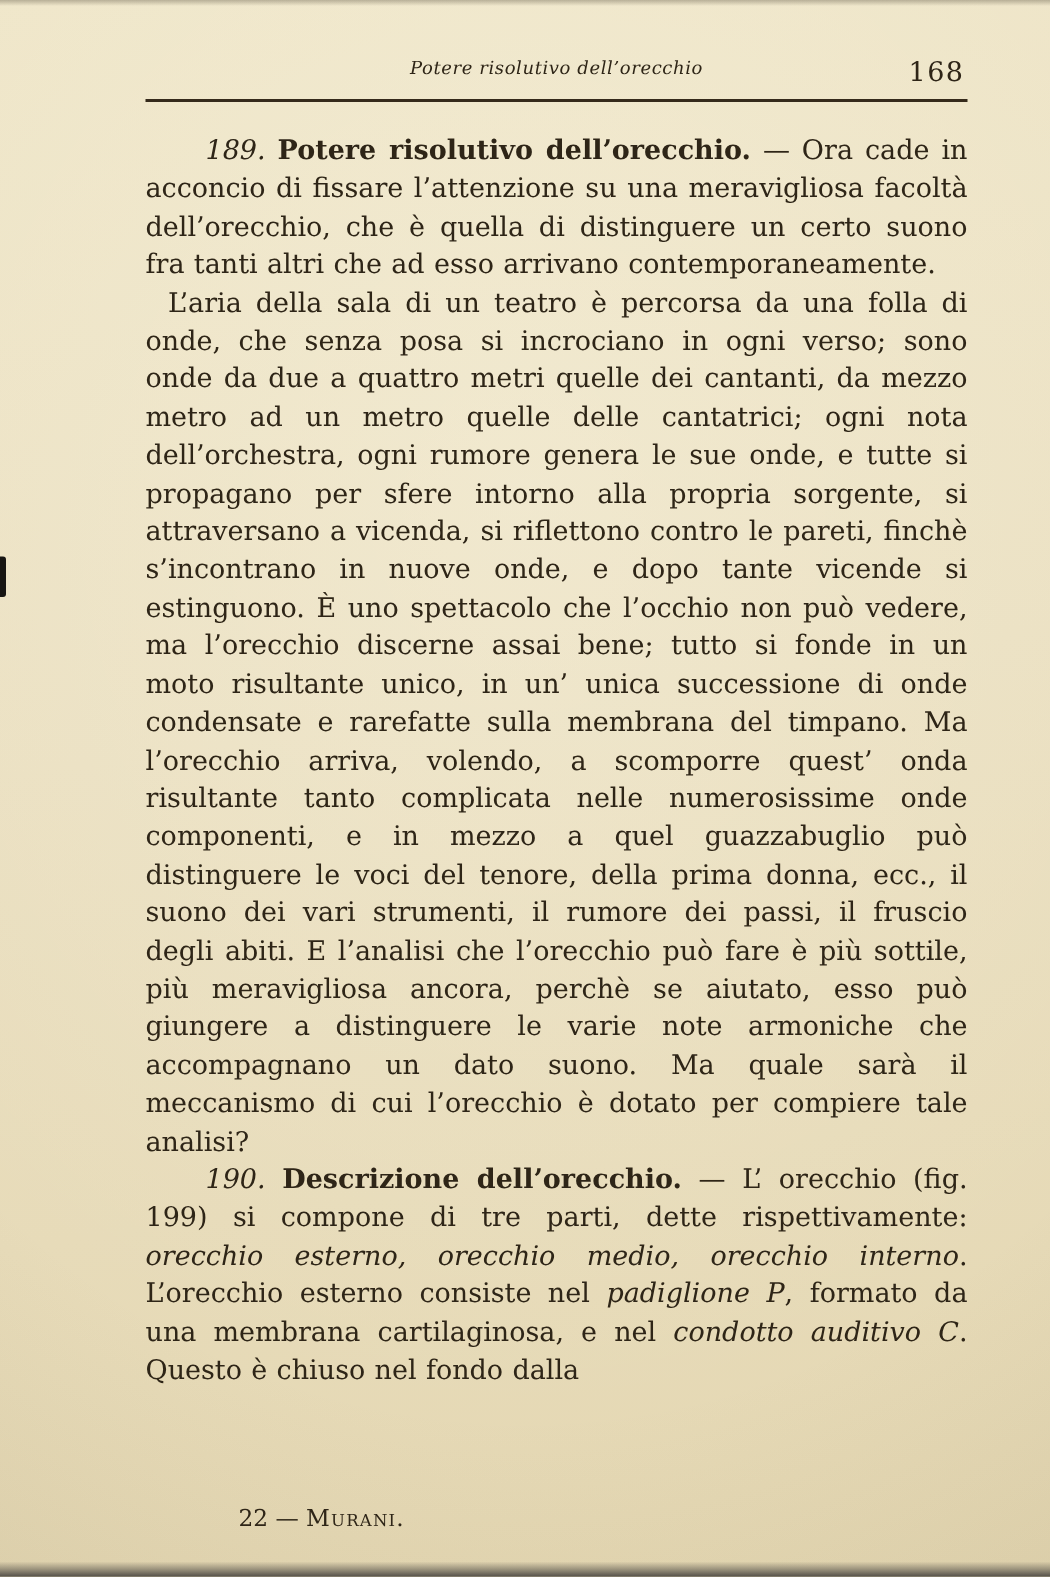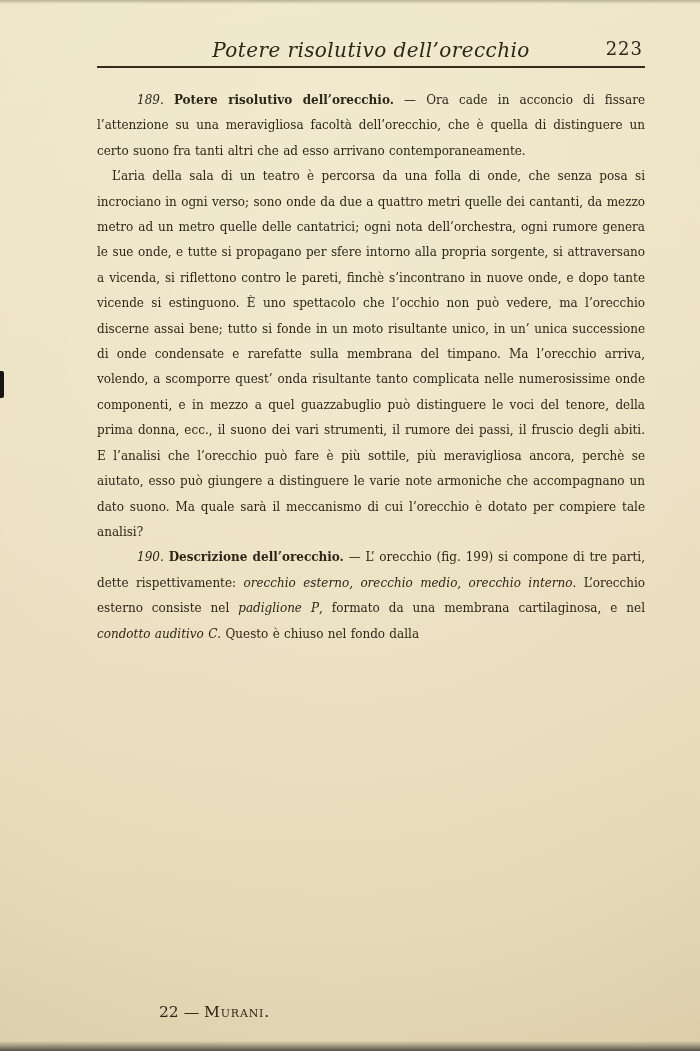--- a/index.html
+++ b/index.html
@@ -34,21 +34,21 @@
     width: 548px;
   }
   .header-row {
     position: relative;
     height: 24px;
   }
   .header-title {
     display: block;
     text-align: center;
     font-style: italic;
-    font-size: 20px;
+    font-size: 12px;
     letter-spacing: 0.4px;
   }
   .page-number {
     position: absolute;
     right: 2px;
     top: 0;
     font-size: 18px;
     letter-spacing: 1px;
   }
   .header-rule {
@@ -56,21 +56,21 @@
     border-top: 2px solid #352a1b;
   }
   
   .bodytext {
     position: absolute;
     top: 88px;
     left: 97px;
     width: 548px;
     height: 912px;
     overflow: hidden;
-    font-size: 12px;
+    font-size: 18px;
     line-height: 25.4px;
     text-align: justify;
     word-spacing: 0.5px;
   }
   .para {
     margin: 0;
     text-indent: 15px;
   }
   .para.numbered {
     text-indent: 40px;
@@ -121,21 +121,21 @@
 </head>
 <body>
 
 <div class="page">
 
   <div class="top-edge"></div>
 
   <div class="header">
     <div class="header-row">
       <span class="header-title">Potere risolutivo dell’orecchio</span>
-      <span class="page-number">223</span>
+      <span class="page-number">168</span>
     </div>
     <div class="header-rule"></div>
   </div>
 
   <div class="bodytext">
       <p class="para numbered"><span class="run italic">189. </span><span class="run bold">Potere risolutivo dell’orecchio.</span><span class="run normal"> — Ora cade in acconcio di fissare l’attenzione su una meravigliosa facoltà dell’orecchio, che è quella di distinguere un certo suono fra tanti altri che ad esso arrivano contemporaneamente.</span></p>
       <p class="para"><span class="run normal">L’aria della sala di un teatro è percorsa da una folla di onde, che senza posa si incrociano in ogni verso; sono onde da due a quattro metri quelle dei cantanti, da mezzo metro ad un metro quelle delle cantatrici; ogni nota dell’orchestra, ogni rumore genera le sue onde, e tutte si propagano per sfere intorno alla propria sorgente, si attraversano a vicenda, si riflettono contro le pareti, finchè s’incontrano in nuove onde, e dopo tante vicende si estinguono. È uno spettacolo che l’occhio non può vedere, ma l’orecchio discerne assai bene; tutto si fonde in un moto risultante unico, in un’ unica successione di onde condensate e rarefatte sulla membrana del timpano. Ma l’orecchio arriva, volendo, a scomporre quest’ onda risultante tanto complicata nelle numerosissime onde componenti, e in mezzo a quel guazzabuglio può distinguere le voci del tenore, della prima donna, ecc., il suono dei vari strumenti, il rumore dei passi, il fruscio degli abiti. E l’analisi che l’orecchio può fare è più sottile, più meravigliosa ancora, perchè se aiutato, esso può giungere a distinguere le varie note armoniche che accompagnano un dato suono. Ma quale sarà il meccanismo di cui l’orecchio è dotato per compiere tale analisi?</span></p>
       <p class="para numbered"><span class="run italic">190. </span><span class="run bold">Descrizione dell’orecchio.</span><span class="run normal"> — L’ orecchio (fig. 199) si compone di tre parti, dette rispettivamente: </span><span class="run italic">orecchio esterno, orecchio medio, orecchio interno</span><span class="run normal">. L’orecchio esterno consiste nel </span><span class="run italic">padiglione P</span><span class="run normal">, formato da una membrana cartilaginosa, e nel </span><span class="run italic">condotto auditivo C</span><span class="run normal">. Questo è chiuso nel fondo dalla</span></p>
     </div>
 

